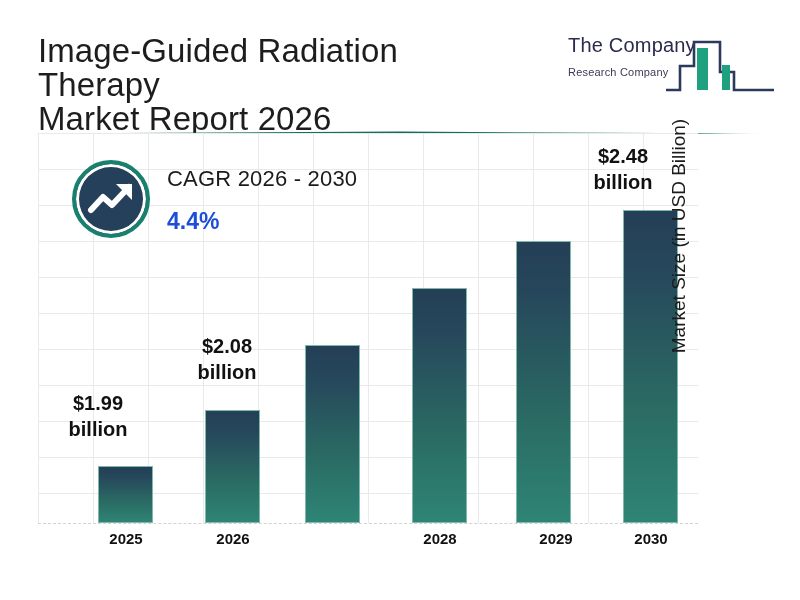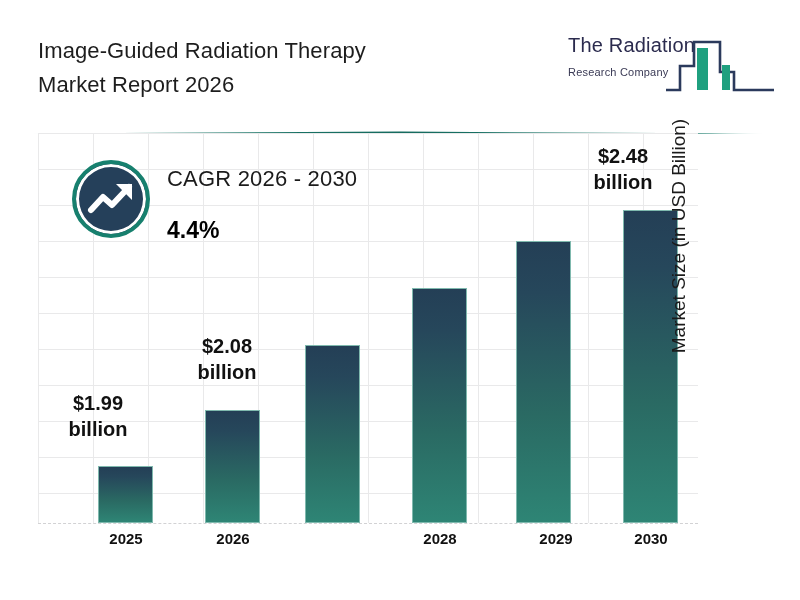--- a/index.html
+++ b/index.html
@@ -15,21 +15,21 @@
   
   #header {
     position:absolute;
     left:0; top:0;
     width:800px; height:122px;
   }
   #title {
     position:absolute;
     left:38px; top:34px;
     width:470px;
-    font-size:22px;
+    font-size:33px;
     line-height:34px;
     font-weight:400;
     color:#1d1d1d;
     letter-spacing:0.1px;
   }
   #logo {
     position:absolute;
     right:22px; top:28px;
     width:210px; height:72px;
   }
@@ -136,37 +136,37 @@
   #cagr-text { position:absolute; left:95px; top:14px; }
   #cagr-period {
     font-size:22px;
     color:#1b1b1b;
     letter-spacing:0.2px;
     white-space:nowrap;
   }
   #cagr-value {
     font-size:23px;
     font-weight:bold;
-    color:#000000;
-    margin-top:25px;
+    color:#1d4ed8;
+    margin-top:16px;
   }
 </style>
 </head>
 <body>
 
 <div id="header">
 
   <div id="title">
     <div>Image-Guided Radiation Therapy</div>
     <div>Market Report 2026</div>
   </div>
 
   <div id="logo">
     <div id="logo-text">
-      <div id="logo-name">The Radiation</div>
+      <div id="logo-name">The Company</div>
       <div id="logo-sub">Research Company</div>
     </div>
     <div id="logo-mark">
       <svg width="112" height="72" viewBox="0 0 112 72">
         <polyline points="2,62 16,62 16,38 30,38 30,14 56,14 56,44 70,44 70,62 110,62" fill="none" stroke="#2b3a5c" stroke-width="2.6"></polyline>
         <rect x="33" y="20" width="11" height="42" fill="#1fa07f"></rect>
         <rect x="58" y="37" width="8" height="25" fill="#1fa07f"></rect>
       </svg>
     </div>
   </div>

